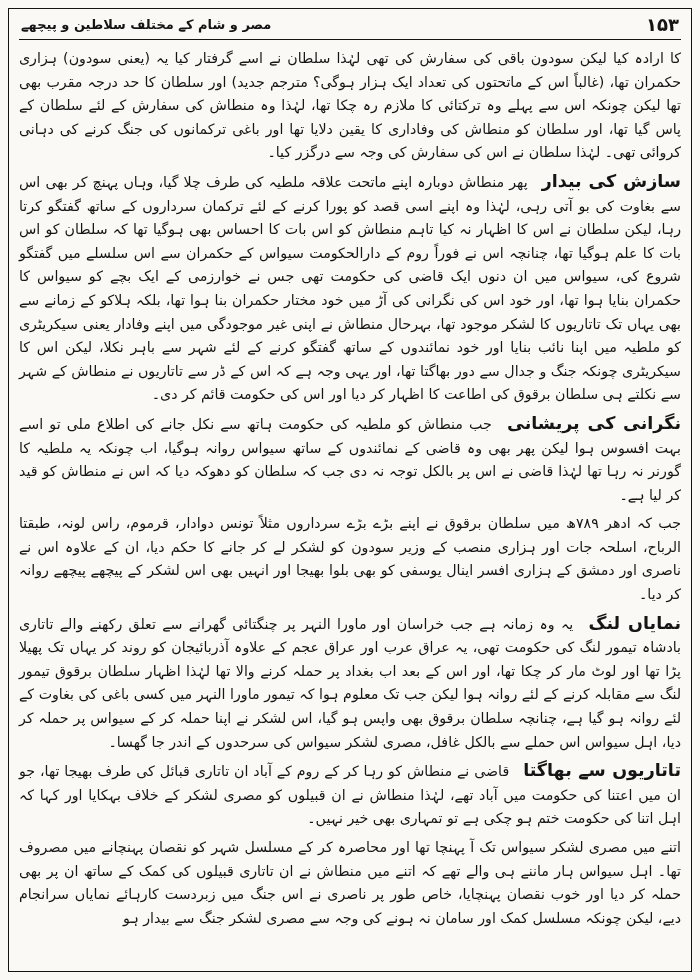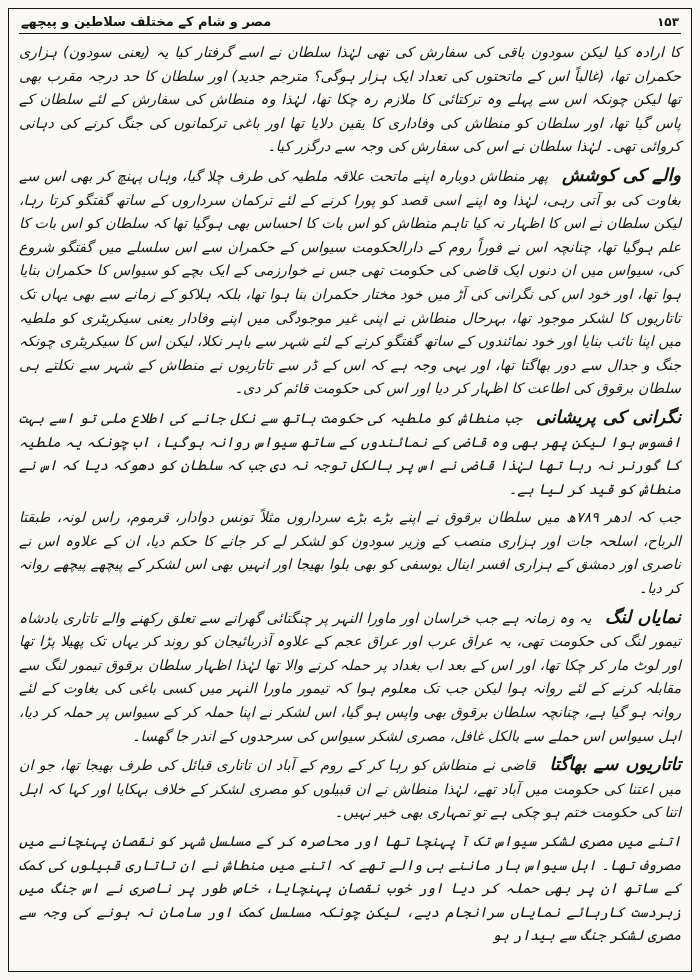--- a/index.html
+++ b/index.html
@@ -33,38 +33,37 @@
   .page-header {
     display: flex;
     justify-content: space-between;
     align-items: center;
     color: #141414;
     font-size: 13px;
     font-weight: bold;
     padding: 0 2px;
   }
   .page-header .page-number {
-    font-size: 12px;
+    font-size: 18px;
     font-weight: bold;
   }
   .header-rule {
     border: none;
     border-top: 1.7px solid #141414;
     margin: 4px 0 7px 0;
   }
   .body-text {
     color: #151515;
     font-size: 14.2px;
     line-height: 23.6px;
     text-align: justify;
     text-justify: inter-word;
   }
   .para {
     margin: 0 0 5px 0;
-    font-style: italic;
   }
   .section-heading {
     font-weight: bold;
     font-size: 17.5px;
     margin-inline-end: 9px;
     white-space: nowrap;
   }
   .section-heading:empty {
     display: none;
   }
@@ -83,21 +82,21 @@
     <hr class="header-rule">
 
     <main class="body-text">
 
       <p class="para">
         
         <span>کا ارادہ کیا لیکن سودون باقی کی سفارش کی تھی لہٰذا سلطان نے اسے گرفتار کیا یہ (یعنی سودون) ہزاری حکمران تھا، (غالباً اس کے ماتحتوں کی تعداد ایک ہزار ہوگی؟ مترجم جدید) اور سلطان کا حد درجہ مقرب بھی تھا لیکن چونکہ اس سے پہلے وہ ترکتائی کا ملازم رہ چکا تھا، لہٰذا وہ منطاش کی سفارش کے لئے سلطان کے پاس گیا تھا، اور سلطان کو منطاش کی وفاداری کا یقین دلایا تھا اور باغی ترکمانوں کی جنگ کرنے کی دہانی کروائی تھی۔ لہٰذا سلطان نے اس کی سفارش کی وجہ سے درگزر کیا۔</span>
       </p>
 
       <p class="para">
-        <strong class="section-heading">والے کی کوشش</strong>
+        <strong class="section-heading">سازش کی بیدار</strong>
         <span>پھر منطاش دوبارہ اپنے ماتحت علاقہ ملطیہ کی طرف چلا گیا، وہاں پہنچ کر بھی اس سے بغاوت کی بو آتی رہی، لہٰذا وہ اپنے اسی قصد کو پورا کرنے کے لئے ترکمان سرداروں کے ساتھ گفتگو کرتا رہا، لیکن سلطان نے اس کا اظہار نہ کیا تاہم منطاش کو اس بات کا احساس بھی ہوگیا تھا کہ سلطان کو اس بات کا علم ہوگیا تھا، چنانچہ اس نے فوراً روم کے دارالحکومت سیواس کے حکمران سے اس سلسلے میں گفتگو شروع کی، سیواس میں ان دنوں ایک قاضی کی حکومت تھی جس نے خوارزمی کے ایک بچے کو سیواس کا حکمران بنایا ہوا تھا، اور خود اس کی نگرانی کی آڑ میں خود مختار حکمران بنا ہوا تھا، بلکہ ہلاکو کے زمانے سے بھی یہاں تک تاتاریوں کا لشکر موجود تھا، بہرحال منطاش نے اپنی غیر موجودگی میں اپنے وفادار یعنی سیکریٹری کو ملطیہ میں اپنا نائب بنایا اور خود نمائندوں کے ساتھ گفتگو کرنے کے لئے شہر سے باہر نکلا، لیکن اس کا سیکریٹری چونکہ جنگ و جدال سے دور بھاگتا تھا، اور یہی وجہ ہے کہ اس کے ڈر سے تاتاریوں نے منطاش کے شہر سے نکلتے ہی سلطان برقوق کی اطاعت کا اظہار کر دیا اور اس کی حکومت قائم کر دی۔</span>
       </p>
 
       <p class="para">
         <strong class="section-heading">نگرانی کی پریشانی</strong>
         <span>جب منطاش کو ملطیہ کی حکومت ہاتھ سے نکل جانے کی اطلاع ملی تو اسے بہت افسوس ہوا لیکن پھر بھی وہ قاضی کے نمائندوں کے ساتھ سیواس روانہ ہوگیا، اب چونکہ یہ ملطیہ کا گورنر نہ رہا تھا لہٰذا قاضی نے اس پر بالکل توجہ نہ دی جب کہ سلطان کو دھوکہ دیا کہ اس نے منطاش کو قید کر لیا ہے۔</span>
       </p>
 
       <p class="para">
         

